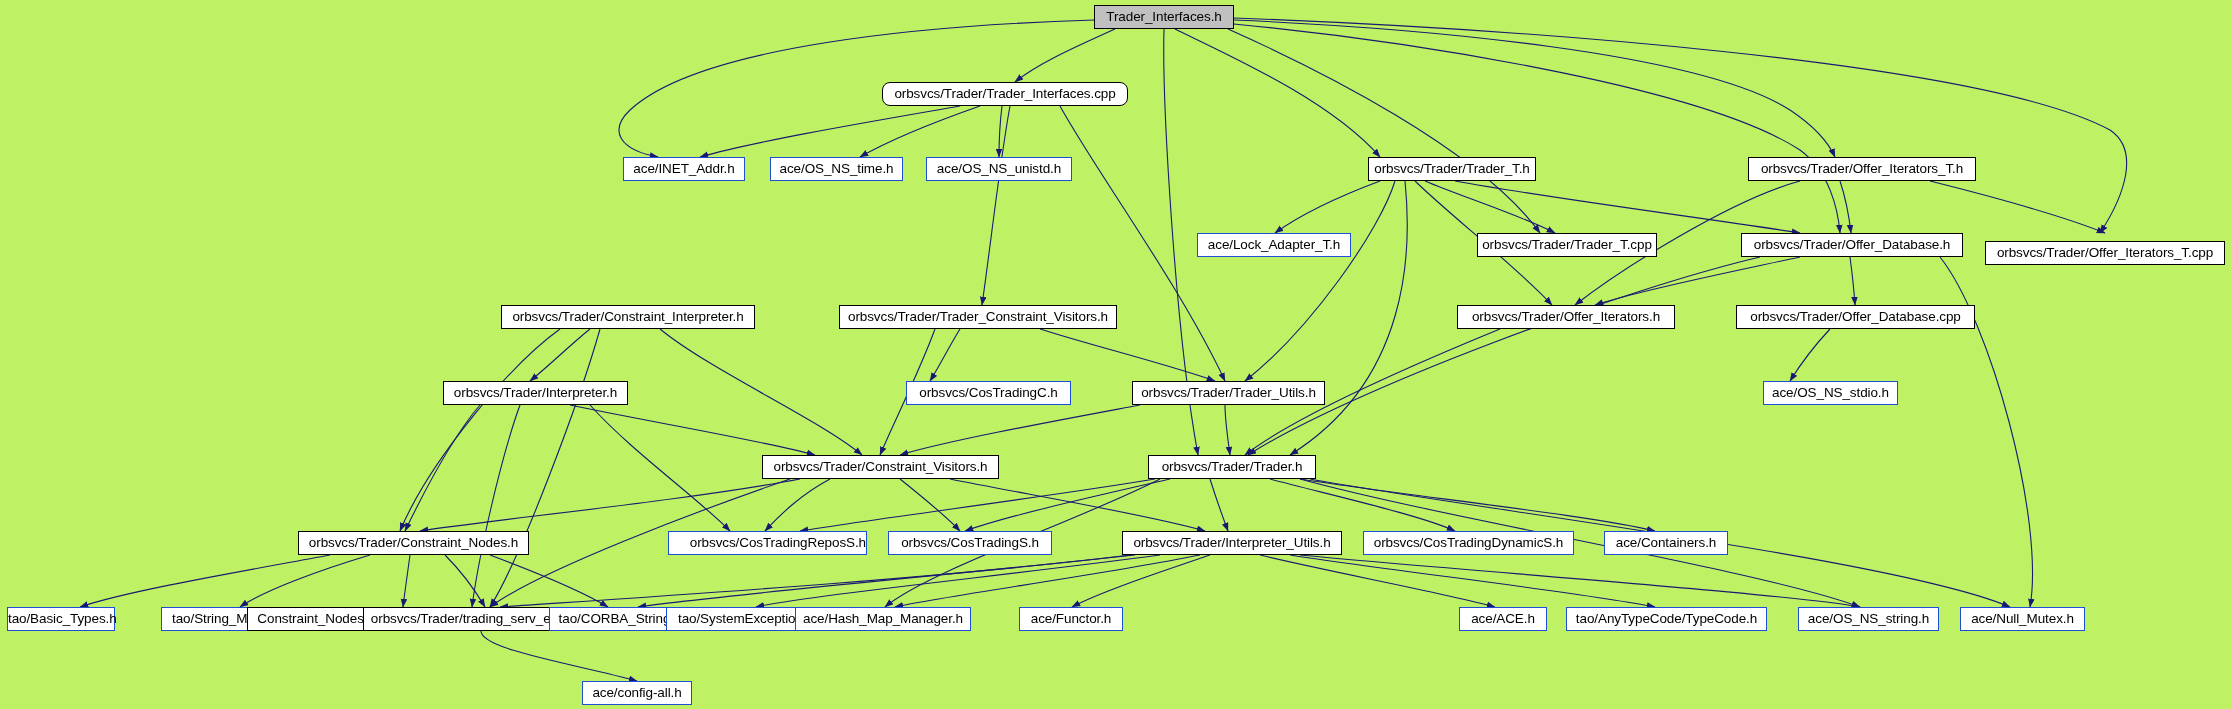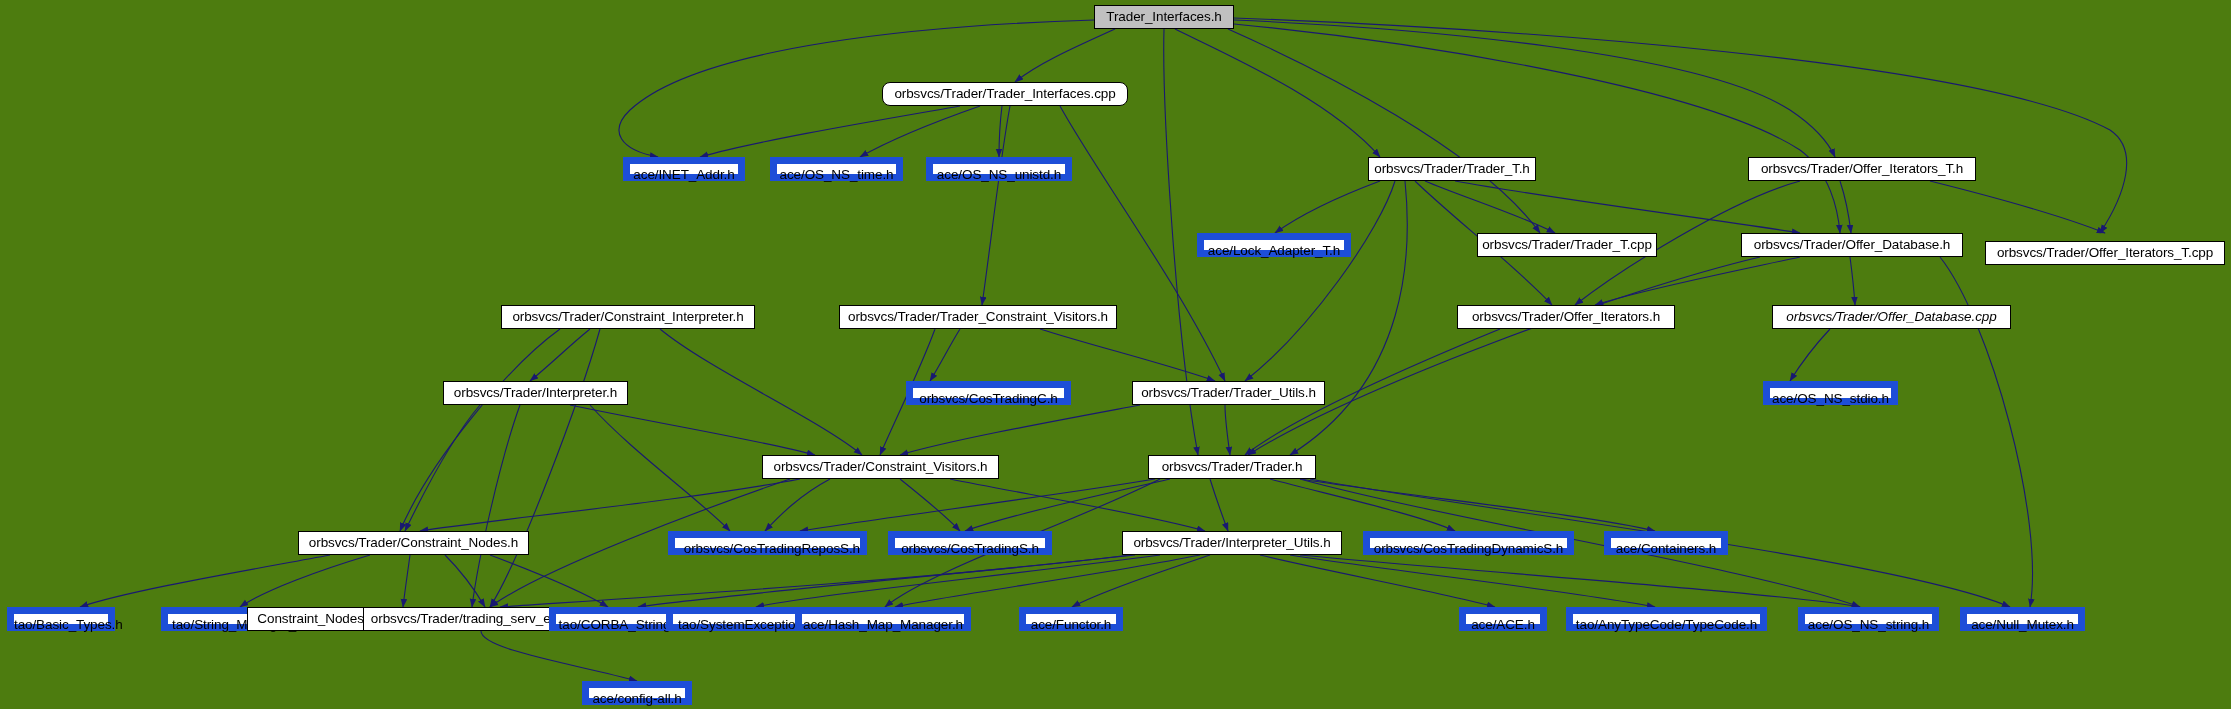--- a/index.html
+++ b/index.html
@@ -4,21 +4,21 @@
 <style>
   html, body {
     margin: 0;
     padding: 0;
     background: #ffffff;
   }
   #graph-canvas {
     position: relative;
     width: 2231px;
     height: 709px;
-    background: #4d7c0f;
+    background: #bef264;
     overflow: hidden;
     font-family: "Liberation Sans", sans-serif;
   }
   #edge-layer {
     position: absolute;
     left: 0;
     top: 0;
     width: 2231px;
     height: 709px;
     pointer-events: none;
@@ -26,21 +26,21 @@
   .node {
     position: absolute;
     box-sizing: border-box;
     height: 24px;
     line-height: 22px;
     text-align: center;
     white-space: nowrap;
     font-size: 13.5px;
     color: #000000;
     background: #ffffff;
-    border: 7px solid #1d4ed8;
+    border: 1px solid #1d4ed8;
     letter-spacing: -0.1px;
   }
   .node.strong {
     border: 1px solid #000000;
   }
   .node.root {
     background: #c0c0c0;
     border: 1px solid #000000;
   }
 </style>
@@ -133,21 +133,21 @@
       <div class="node" style="left: 926px; top: 157px; width: 146px;">ace/OS_NS_unistd.h</div>
       <div class="node strong" style="left: 1368px; top: 157px; width: 168px;">orbsvcs/Trader/Trader_T.h</div>
       <div class="node strong" style="left: 1748px; top: 157px; width: 228px;">orbsvcs/Trader/Offer_Iterators_T.h</div>
       <div class="node" style="left: 1197px; top: 233px; width: 154px;">ace/Lock_Adapter_T.h</div>
       <div class="node strong" style="left: 1477px; top: 233px; width: 180px;">orbsvcs/Trader/Trader_T.cpp</div>
       <div class="node strong" style="left: 1741px; top: 233px; width: 222px;">orbsvcs/Trader/Offer_Database.h</div>
       <div class="node strong" style="left: 1985px; top: 241px; width: 240px;">orbsvcs/Trader/Offer_Iterators_T.cpp</div>
       <div class="node strong" style="left: 501px; top: 305px; width: 254px;">orbsvcs/Trader/Constraint_Interpreter.h</div>
       <div class="node strong" style="left: 839px; top: 305px; width: 278px;">orbsvcs/Trader/Trader_Constraint_Visitors.h</div>
       <div class="node strong" style="left: 1457px; top: 305px; width: 218px;">orbsvcs/Trader/Offer_Iterators.h</div>
-      <div class="node strong" style="left: 1772px; top: 305px; width: 239px; font-style: italic;">orbsvcs/Trader/Offer_Database.cpp</div>
+      <div class="node strong" style="left: 1736px; top: 305px; width: 239px;">orbsvcs/Trader/Offer_Database.cpp</div>
       <div class="node strong" style="left: 443px; top: 381px; width: 185px;">orbsvcs/Trader/Interpreter.h</div>
       <div class="node" style="left: 906px; top: 381px; width: 165px;">orbsvcs/CosTradingC.h</div>
       <div class="node strong" style="left: 1132px; top: 381px; width: 193px;">orbsvcs/Trader/Trader_Utils.h</div>
       <div class="node" style="left: 1763px; top: 381px; width: 135px;">ace/OS_NS_stdio.h</div>
       <div class="node strong" style="left: 762px; top: 455px; width: 237px;">orbsvcs/Trader/Constraint_Visitors.h</div>
       <div class="node strong" style="left: 1148px; top: 455px; width: 168px;">orbsvcs/Trader/Trader.h</div>
       <div class="node strong" style="left: 298px; top: 531px; width: 231px;">orbsvcs/Trader/Constraint_Nodes.h</div>
       <div class="node" style="left: 668px; top: 531px; width: 199px; text-align: right;">orbsvcs/CosTradingReposS.h</div>
       <div class="node" style="left: 888px; top: 531px; width: 164px;">orbsvcs/CosTradingS.h</div>
       <div class="node strong" style="left: 1122px; top: 531px; width: 220px;">orbsvcs/Trader/Interpreter_Utils.h</div>

